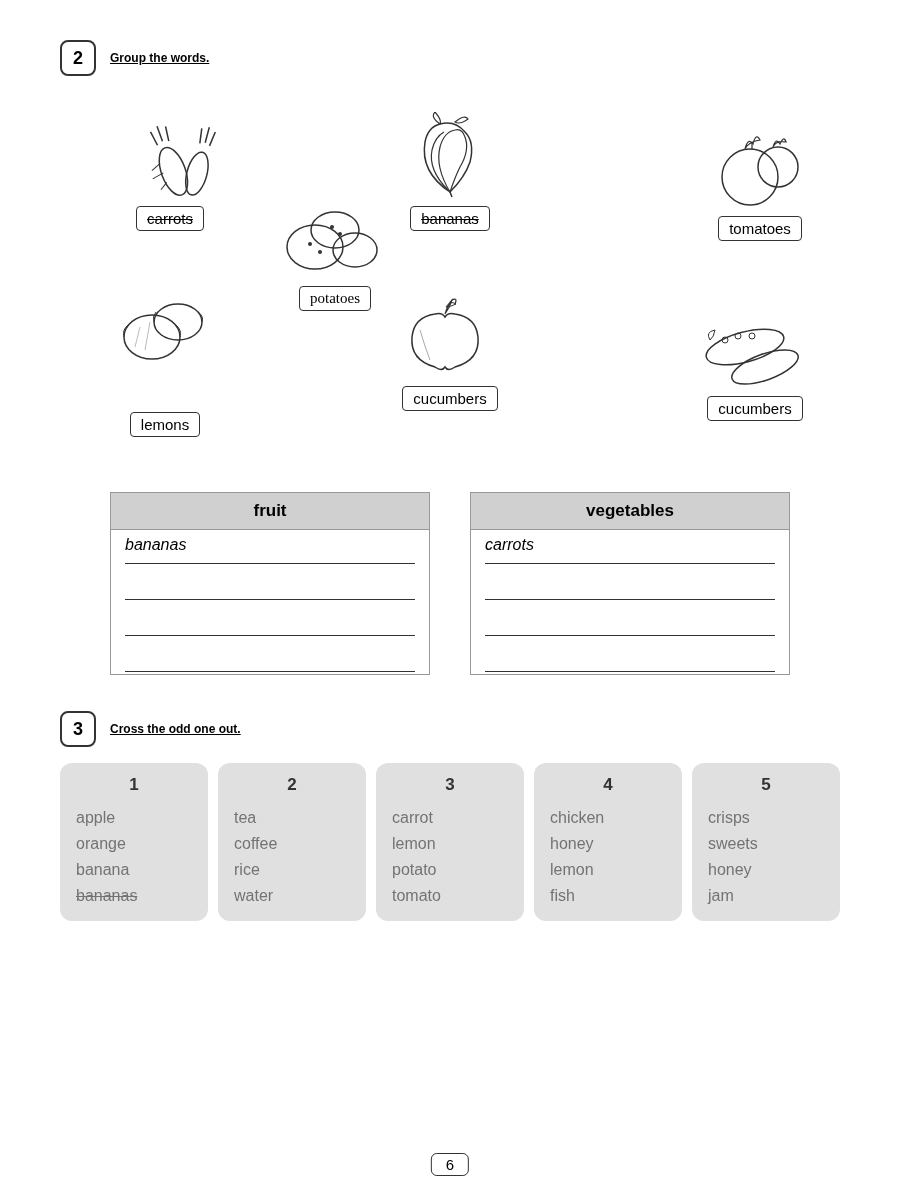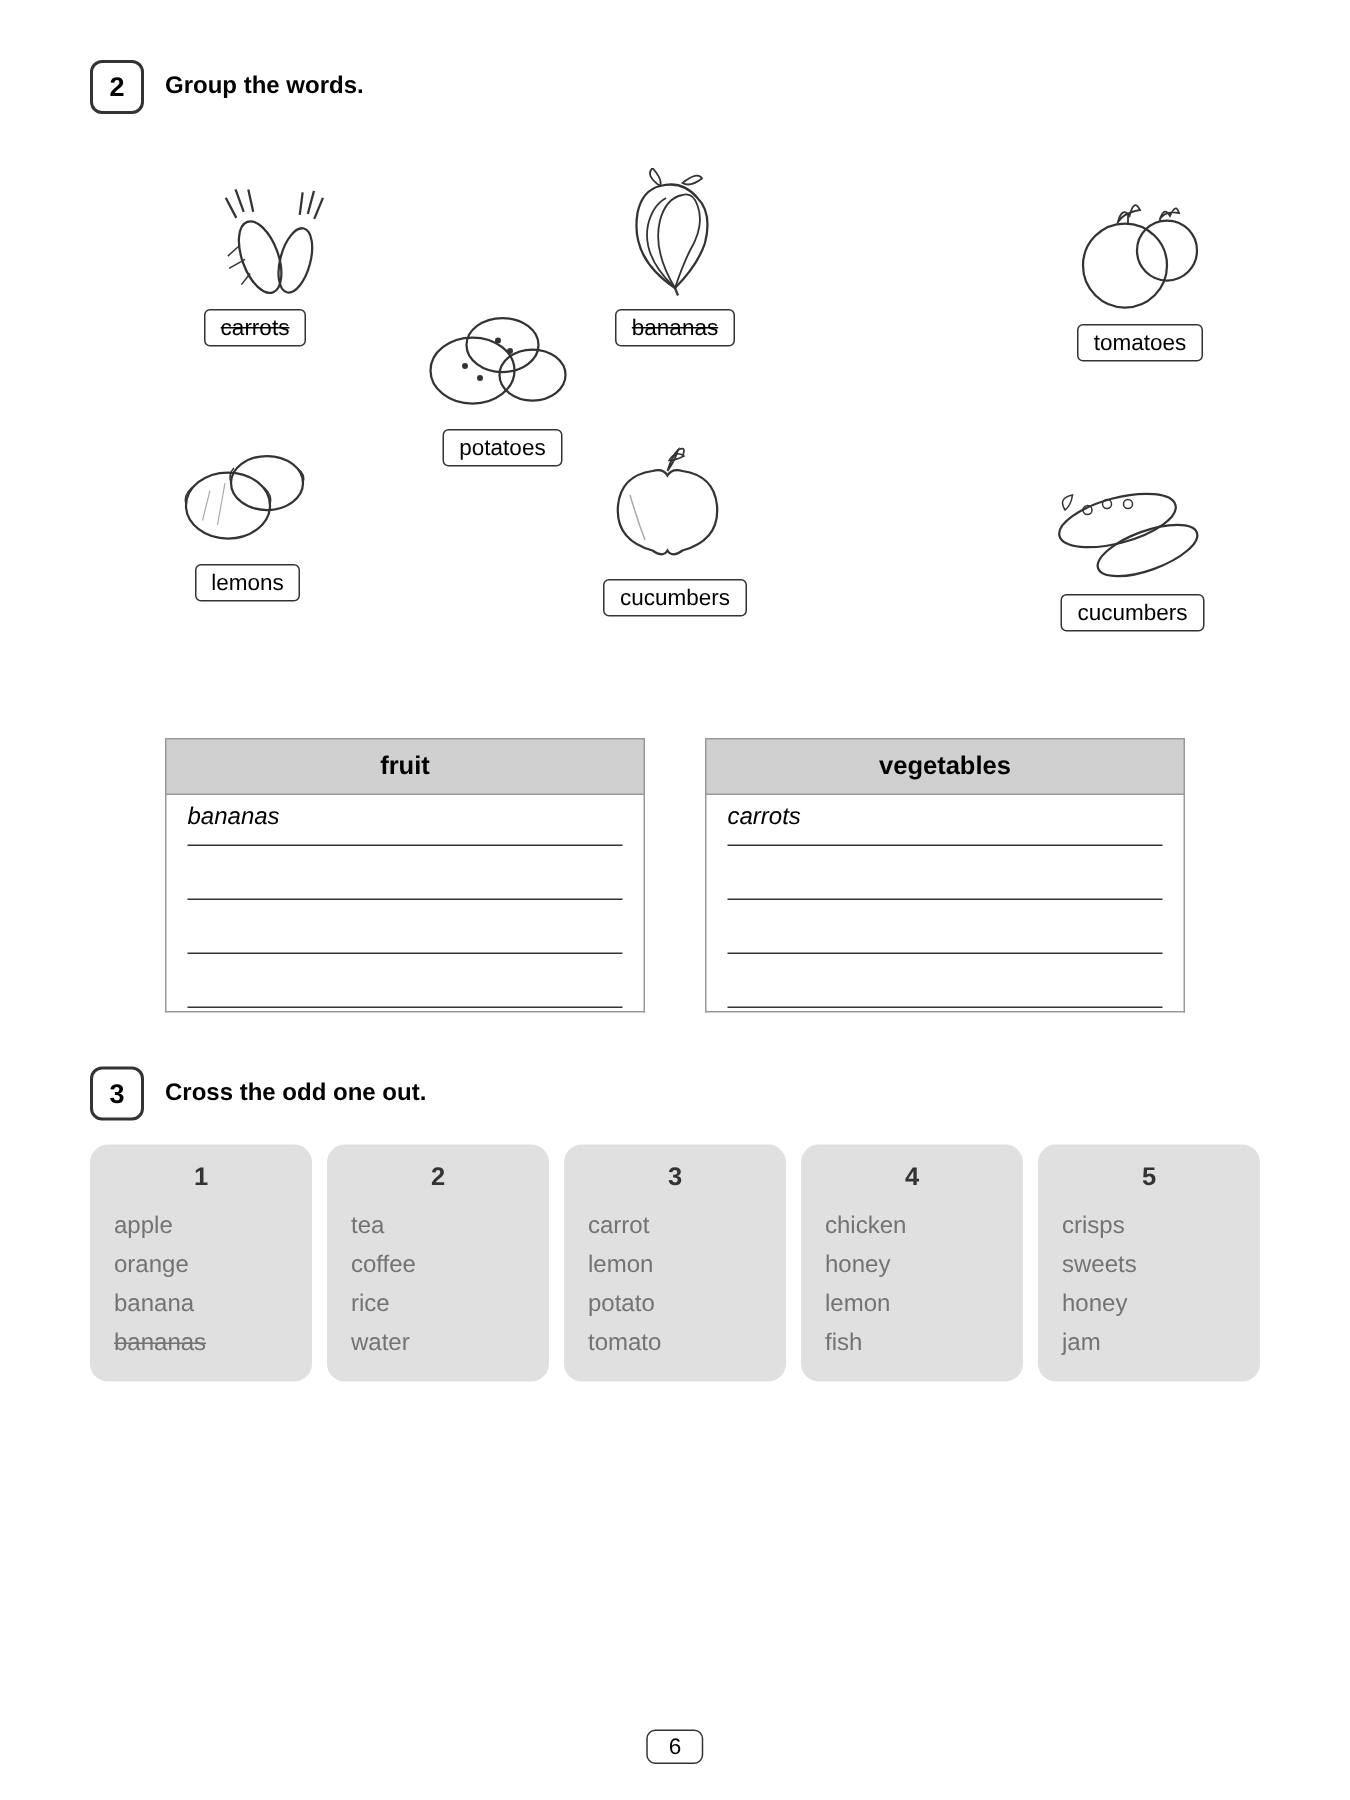--- a/index.html
+++ b/index.html
@@ -32,22 +32,23 @@
       border-radius: 8px;
       width: 36px;
       height: 36px;
       display: flex;
       align-items: center;
       justify-content: center;
       font-size: 18px;
       font-weight: bold;
     }
     .exercise-title {
-      font-size: 16px;
+      font-size: 12px;
       font-weight: bold;
+      text-decoration: underline;
     }
 
     
     .food-area {
       position: relative;
       width: 100%;
       height: 370px;
       margin-bottom: 30px;
     }
 
@@ -214,36 +215,36 @@
 
         <circle cx="40" cy="55" r="28" fill="none" stroke="#333" stroke-width="1.5"></circle>
         <path d="M35 27 Q38 15 43 22 Q46 10 50 18 Q38 20 35 27Z" fill="none" stroke="#333" stroke-width="1.2"></path>
         <circle cx="68" cy="45" r="20" fill="none" stroke="#333" stroke-width="1.5"></circle>
         <path d="M63 25 Q66 15 70 22 Q74 13 76 20 Q66 18 63 25Z" fill="none" stroke="#333" stroke-width="1.2"></path>
         <line x1="42" y1="27" x2="42" y2="20" stroke="#333" stroke-width="1.2"></line>
       </svg>
       <span class="food-label">tomatoes</span>
     </div>
 
-    <div class="food-item" style="left:220px; top:100px;">
+    <div class="food-item" style="left:220px; top:100px;font-family:Liberation Serif, serif;">
       <svg class="food-svg" width="110" height="90" viewBox="0 0 110 90">
 
         <ellipse cx="35" cy="55" rx="28" ry="22" fill="none" stroke="#333" stroke-width="1.5"></ellipse>
         <ellipse cx="55" cy="38" rx="24" ry="18" fill="none" stroke="#333" stroke-width="1.5"></ellipse>
         <ellipse cx="75" cy="58" rx="22" ry="17" fill="none" stroke="#333" stroke-width="1.5"></ellipse>
 
         <circle cx="30" cy="52" r="2" fill="#333"></circle>
         <circle cx="40" cy="60" r="2" fill="#333"></circle>
         <circle cx="52" cy="35" r="2" fill="#333"></circle>
         <circle cx="60" cy="42" r="2" fill="#333"></circle>
       </svg>
       <span class="food-label">potatoes</span>
     </div>
 
-    <div class="food-item" style="left:60px; top:200px;">
+    <div class="food-item" style="left:60px; top:200px;gap:36px;">
       <svg class="food-svg" width="90" height="80" viewBox="0 0 90 80">
 
         <ellipse cx="32" cy="45" rx="28" ry="22" fill="none" stroke="#333" stroke-width="1.5"></ellipse>
         <path d="M4 45 Q2 38 8 33" fill="none" stroke="#333" stroke-width="1"></path>
         <path d="M60 45 Q62 38 56 33" fill="none" stroke="#333" stroke-width="1"></path>
         <ellipse cx="58" cy="30" rx="24" ry="18" fill="none" stroke="#333" stroke-width="1.5"></ellipse>
         <path d="M34 30 Q32 24 36 20" fill="none" stroke="#333" stroke-width="1"></path>
         <path d="M82 30 Q84 24 78 20" fill="none" stroke="#333" stroke-width="1"></path>
 
         <line x1="20" y1="35" x2="15" y2="55" stroke="#aaa" stroke-width="0.8"></line>

